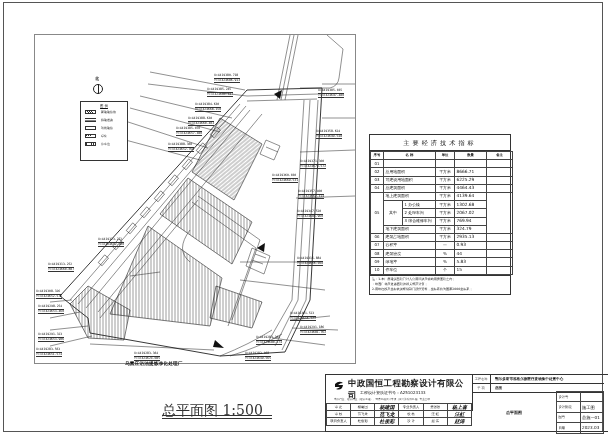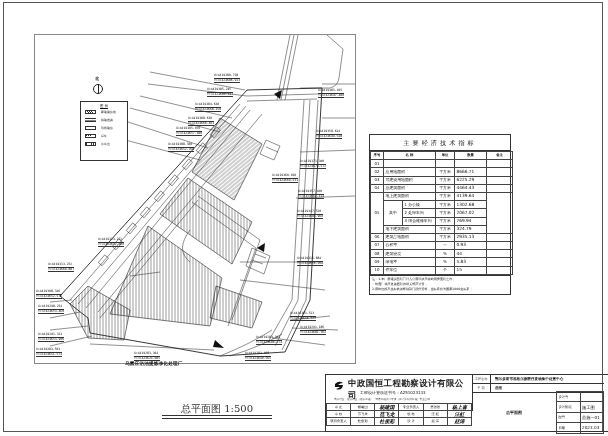--- a/index.html
+++ b/index.html
@@ -1,20 +1,20 @@
 <!DOCTYPE html>
 <html><head>
 <meta charset="utf-8">
 <style>
   html,body{margin:0;padding:0;background:#fff;}
   body{width:608px;height:436px;position:relative;overflow:hidden;font-family:"DejaVu Sans",sans-serif;color:#111;}
   .sheet{position:absolute;left:3px;top:2px;width:600px;height:430px;border:1.2px solid #555;box-sizing:border-box;}
   .frame{position:absolute;left:34px;top:34px;width:322px;height:330px;border:1px solid #888;box-sizing:border-box;}
   svg.plan{position:absolute;left:0;top:0;width:608px;height:436px;}
-  .plan-title{position:absolute;left:162px;top:402px;width:110px;text-align:center;font-family:"DejaVu Serif",serif;font-size:10px;color:#333;}
+  .plan-title{position:absolute;left:162px;top:402px;width:110px;font-family:"DejaVu Serif",serif;font-size:14px;color:#333;}
   .plan-title .u1{position:absolute;left:0;right:0;top:13px;border-top:1.4px solid #333;}
   .plan-title .u2{position:absolute;left:0;right:0;top:16px;border-top:0.6px solid #333;}
   .site-caption{position:absolute;left:125px;top:361px;font-size:4.6px;font-weight:bold;letter-spacing:0.2px;}
   
   .legend{position:absolute;left:80px;top:101px;width:46px;height:58px;border:0.8px solid #333;background:#fff;font-size:3px;}
   .legend .lt{text-align:center;font-size:3.4px;margin-top:2px;text-decoration:underline;}
   .legend .row{display:flex;align-items:center;height:8px;padding-left:4px;}
   .legend .sw{width:11px;height:3.5px;border:0.5px solid #333;margin-right:5px;box-sizing:border-box;}
   .sw.hatch{background:repeating-linear-gradient(45deg,#333 0 0.6px,#fff 0.6px 1.6px);}
   .sw.lines{border:none;border-top:0.6px solid #333;border-bottom:0.6px solid #333;height:4px;background:linear-gradient(#333,#333) center/100% 0.6px no-repeat;}

